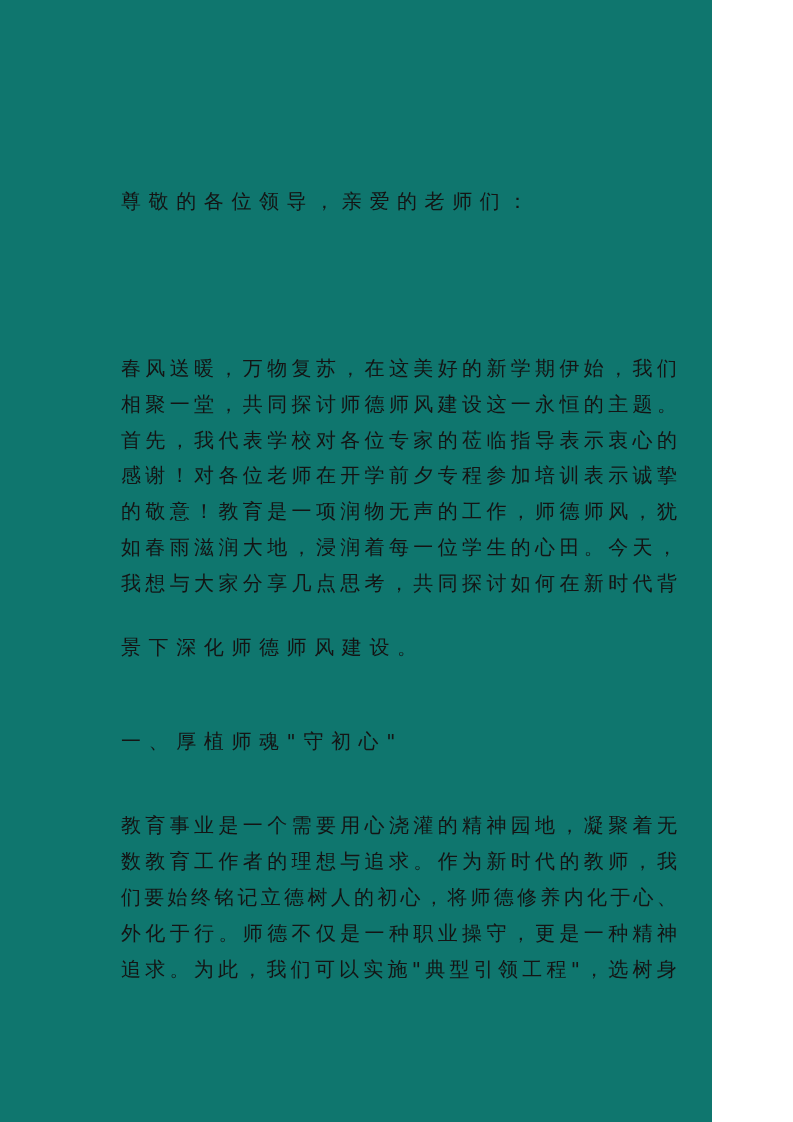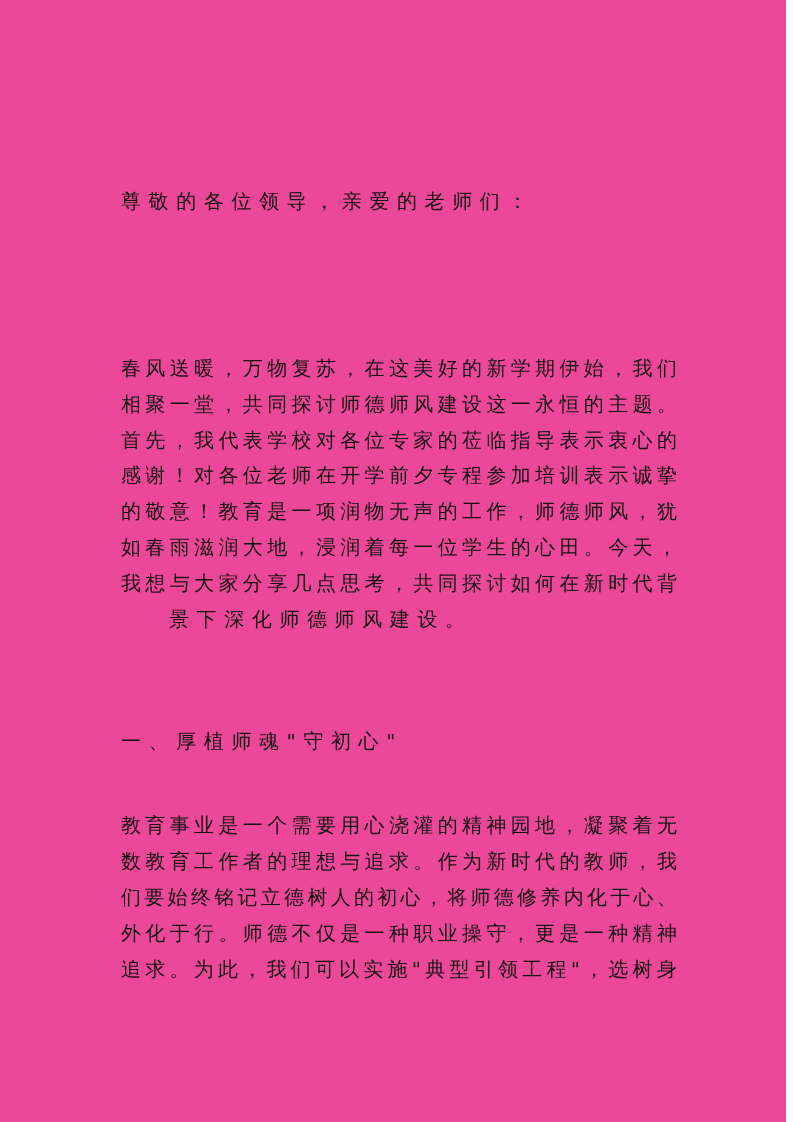--- a/index.html
+++ b/index.html
@@ -11,23 +11,23 @@
       width: 793px;
       height: 1122px;
       position: relative;
       overflow: hidden;
       font-family: "DejaVu Sans", "Liberation Sans", sans-serif;
       color: #141414;
     }
     .page {
       position: absolute;
       left: 0; top: 0;
-      width: 786px;
+      width: 712px;
       height: 1122px;
-      background: #ec4899;
+      background: #0f766e;
     }
     .line {
       position: absolute;
       left: 121px;
       width: 556px;
       height: 36px;
       line-height: 36px;
       font-size: 20px;
       white-space: nowrap;
       letter-spacing: 0;
@@ -218,21 +218,21 @@
         <span>探</span>
         <span>讨</span>
         <span>如</span>
         <span>何</span>
         <span>在</span>
         <span>新</span>
         <span>时</span>
         <span>代</span>
         <span>背</span>
       </div>
-    <div class="line short" style="top:601px;margin-left:48px;">景下深化师德师风建设。</div>
+    <div class="line short" style="top:629px;">景下深化师德师风建设。</div>
   </div>
 
   <div class="line short" style="top:723px;">一、厚植师魂"守初心"</div>
 
   <div>
     <div class="line full" style="top: 807px; display: flex; justify-content: space-between;">
         <span>教</span>
         <span>育</span>
         <span>事</span>
         <span>业</span>

